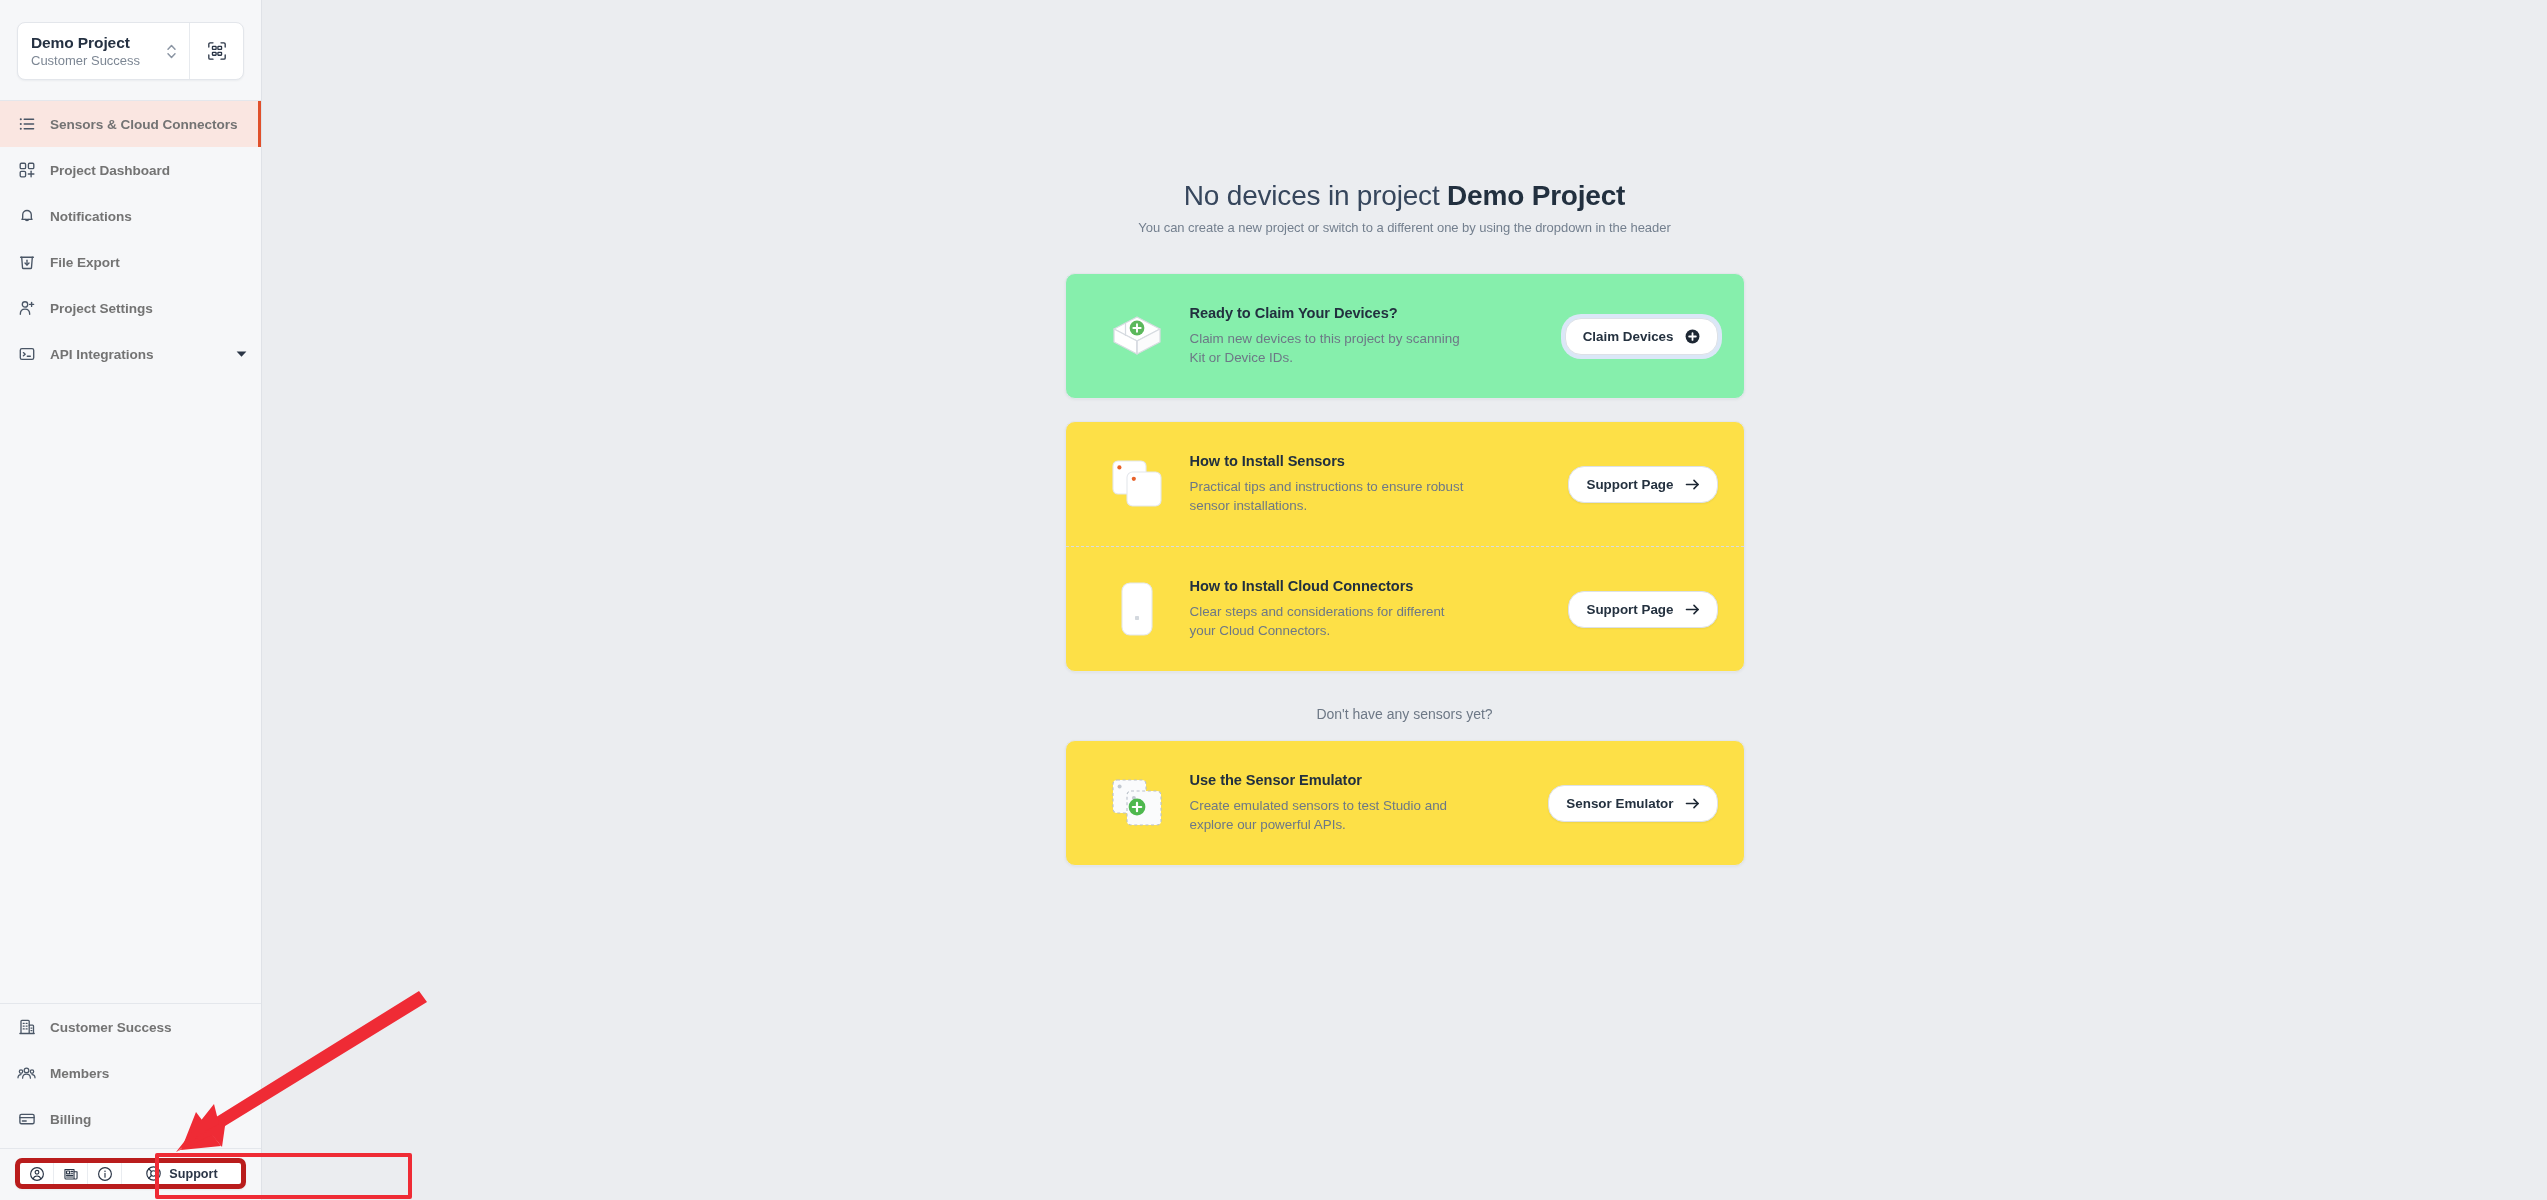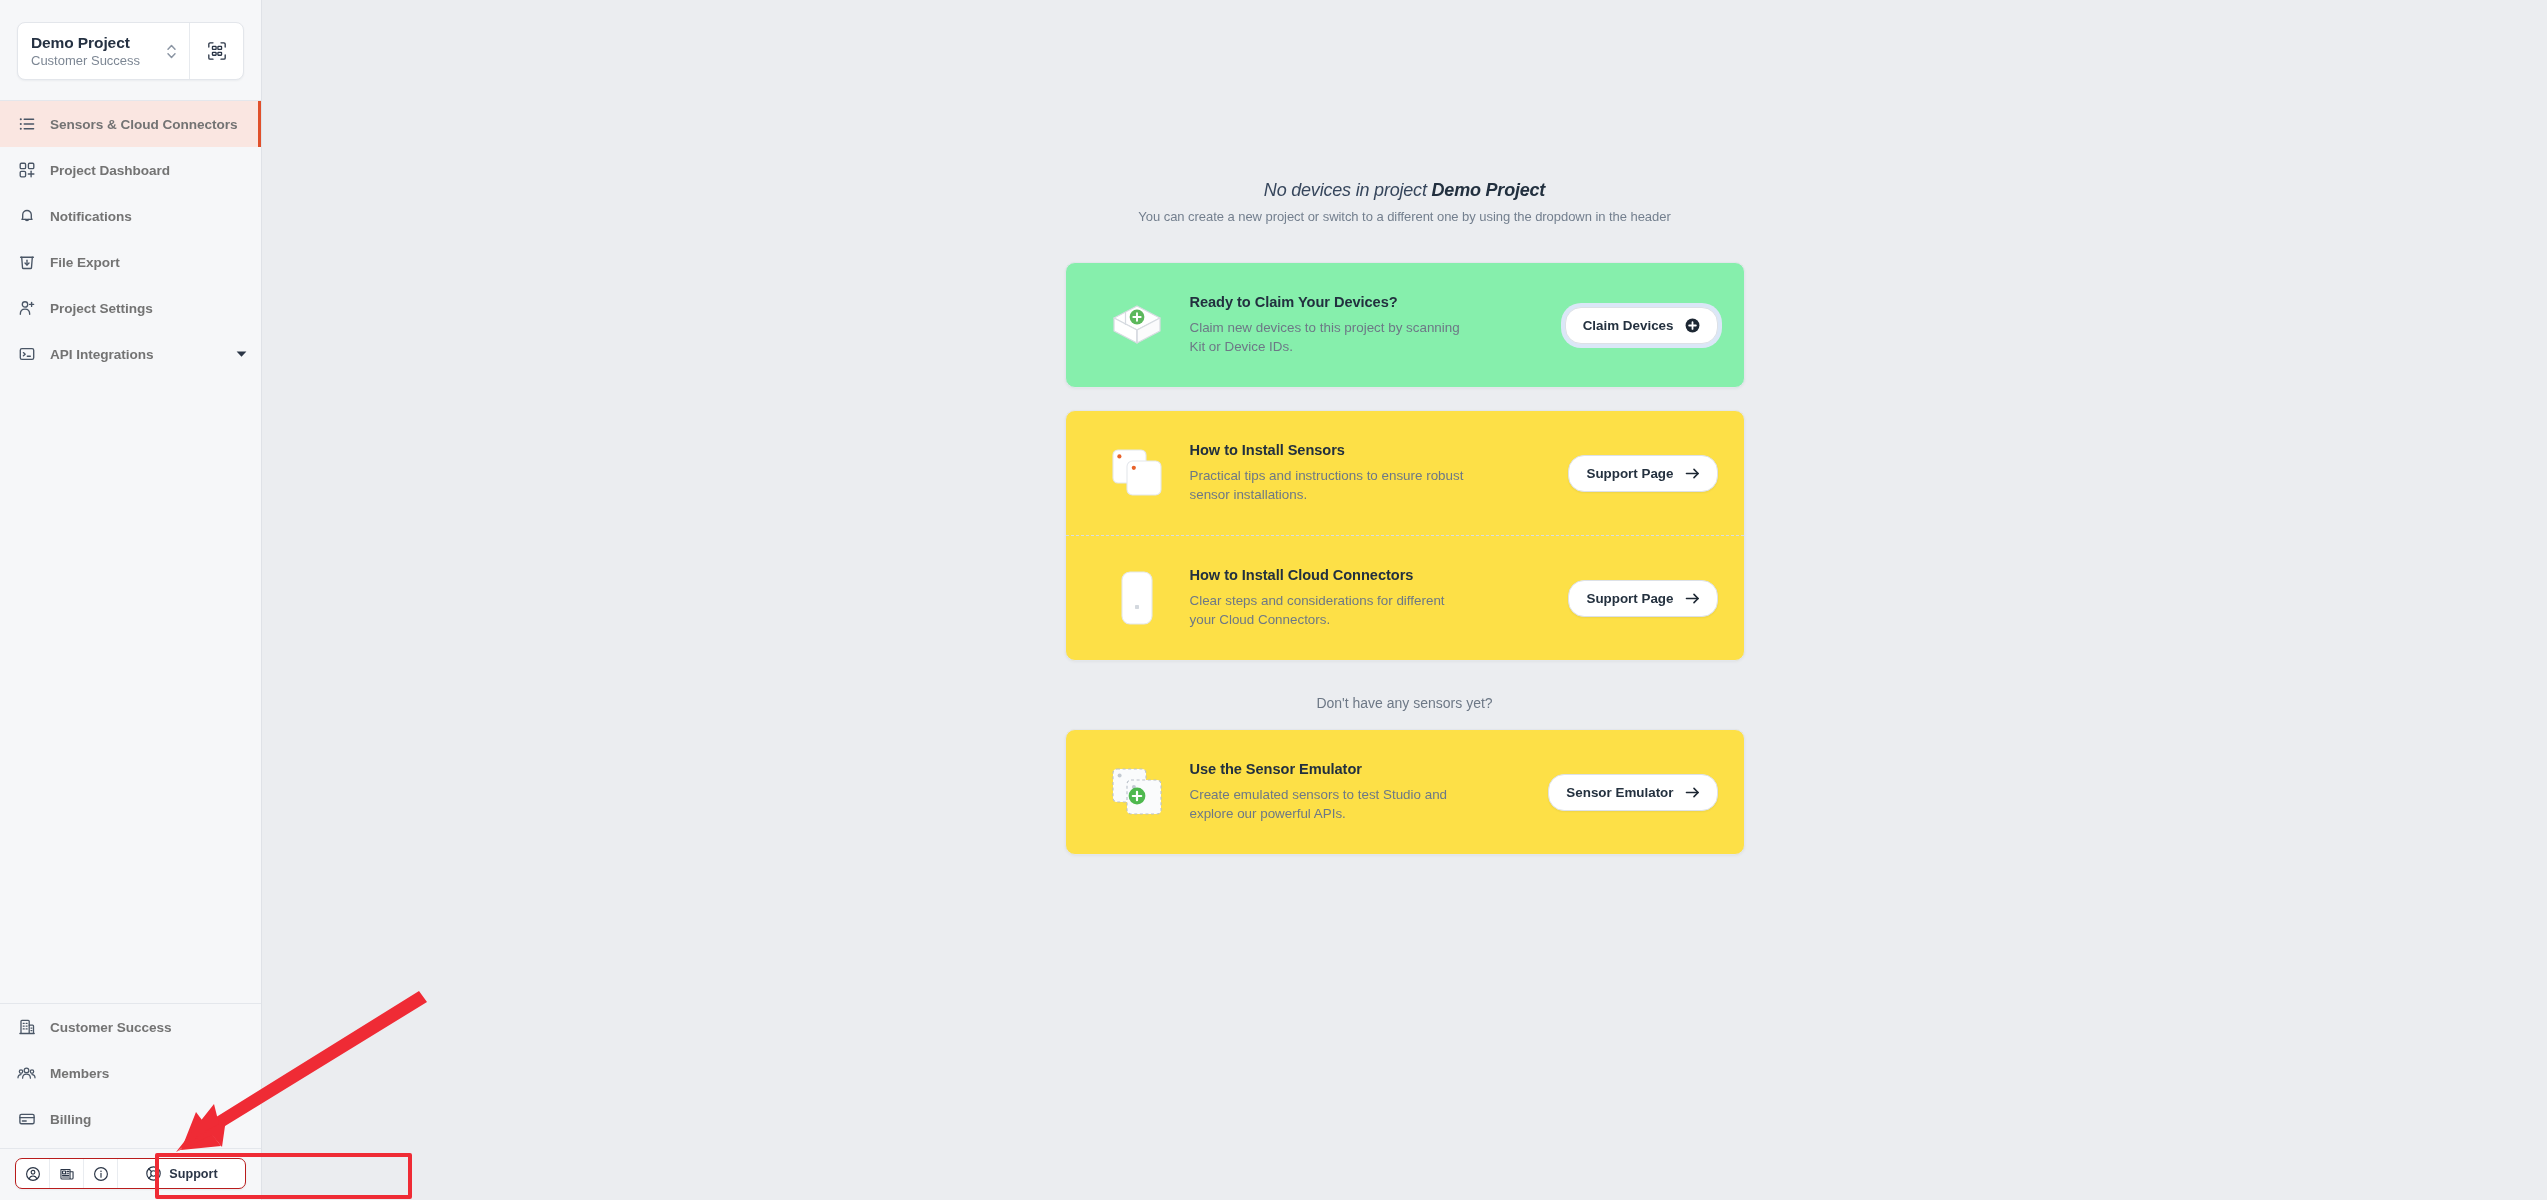--- a/index.html
+++ b/index.html
@@ -126,21 +126,21 @@
 
   .support-bar-wrap {
     border-top: 1px solid #e4e7ec;
     padding: 9px 15px 11px 15px;
   }
   .support-bar {
     display: flex;
     align-items: stretch;
     height: 31px;
     background: #ffffff;
-    border: 1px solid #b91c1c;
+    border: 5px solid #b91c1c;
     border-radius: 7px;
     box-shadow: 0 1px 2px rgba(20,30,50,0.05);
     overflow: hidden;
   }
   .support-seg {
     display: flex;
     align-items: center;
     justify-content: center;
     cursor: pointer;
     color: #2b3647;
@@ -192,25 +192,24 @@
     position: relative;
   }
   .main-inner {
     width: 100%;
     padding-top: 180px;
     display: flex;
     flex-direction: column;
     align-items: center;
   }
   .empty-title {
-    font-size: 18px;
+    font-size: 28px;
     font-weight: normal;
     color: #36465c;
     letter-spacing: -0.2px;
-    font-style: italic;
   }
   .empty-title b { font-weight: bold; color: #22303f; }
   .empty-sub {
     margin-top: 8px;
     font-size: 13px;
     color: #737f8e;
     letter-spacing: -0.05px;
   }
 
   .cards-col {

